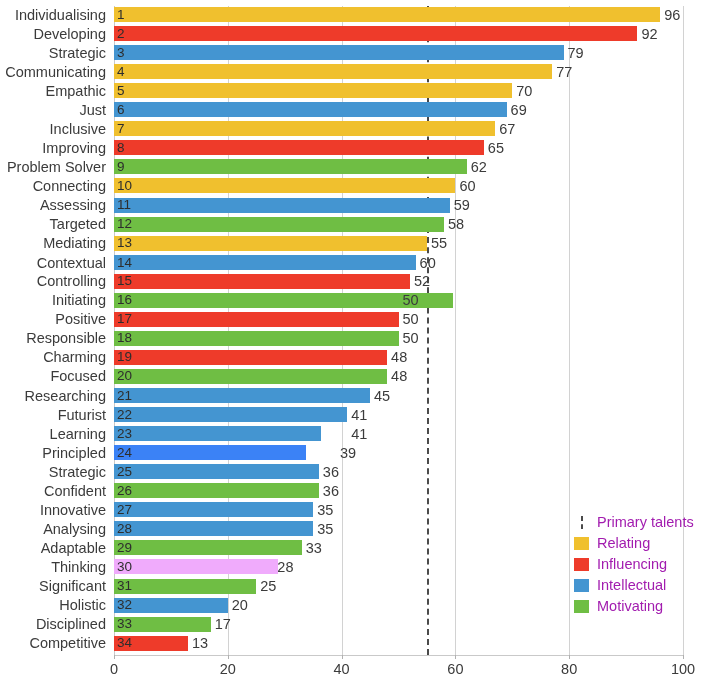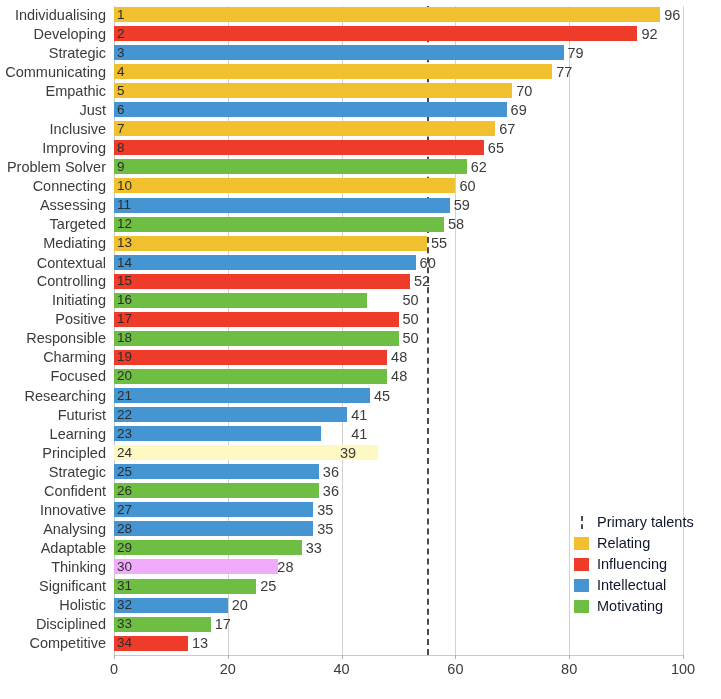--- a/index.html
+++ b/index.html
@@ -160,21 +160,21 @@
     content: "";
     position: absolute;
     left: 7px;
     top: 0;
     height: 13px;
     border-left: 2.5px dashed #4a4a4a;
   }
   .legend-label {
     font-size: 14.5px;
     line-height: 1;
-    color: #0f172a;
+    color: #a21caf;
     white-space: nowrap;
   }
 </style>
 </head>
 <body>
 
 <div id="chart-root">
 
   <div class="axis-left"></div>
   <div class="axis-bottom"></div>
@@ -286,21 +286,21 @@
       </div>
       <div class="row" style="top: 267.7px;">
         <div class="row-label">Controlling</div>
         <div class="bar" style="width: 295.88px; background: rgb(238, 59, 42);">
           <span class="bar-rank">15</span>
         </div>
         <span class="bar-value" style="left: 295.88px;">52</span>
       </div>
       <div class="row" style="top: 286.75px;">
         <div class="row-label">Initiating</div>
-        <div class="bar" style="width: 253px; background: rgb(111, 190, 68);">
+        <div class="bar" style="width: 339px; background: rgb(111, 190, 68);">
           <span class="bar-rank">16</span>
         </div>
         <span class="bar-value" style="left: 284.5px;">50</span>
       </div>
       <div class="row" style="top: 305.8px;">
         <div class="row-label">Positive</div>
         <div class="bar" style="width: 284.5px; background: rgb(238, 59, 42);">
           <span class="bar-rank">17</span>
         </div>
         <span class="bar-value" style="left: 284.5px;">50</span>
@@ -342,21 +342,21 @@
       </div>
       <div class="row" style="top: 420.1px;">
         <div class="row-label">Learning</div>
         <div class="bar" style="width: 207px; background: rgb(68, 149, 209);">
           <span class="bar-rank">23</span>
         </div>
         <span class="bar-value" style="left: 233.29px;">41</span>
       </div>
       <div class="row" style="top: 439.15px;">
         <div class="row-label">Principled</div>
-        <div class="bar" style="width: 264px; background: #fef9c3;">
+        <div class="bar" style="width: 192px; background: #3b82f6;">
           <span class="bar-rank">24</span>
         </div>
         <span class="bar-value" style="left: 221.91px;">39</span>
       </div>
       <div class="row" style="top: 458.2px; padding-left: 25px;">
         <div class="row-label">Strategic</div>
         <div class="bar" style="width: 204.84px; background: rgb(68, 149, 209);">
           <span class="bar-rank">25</span>
         </div>
         <span class="bar-value" style="left: 204.84px;">36</span>

